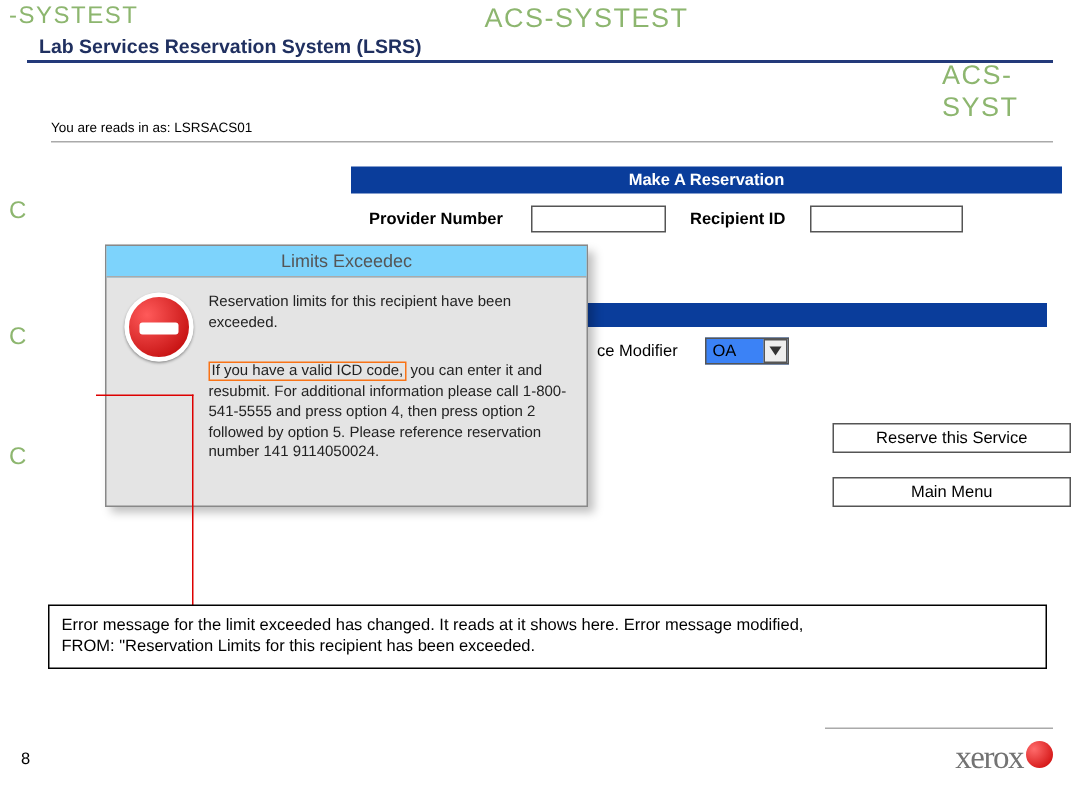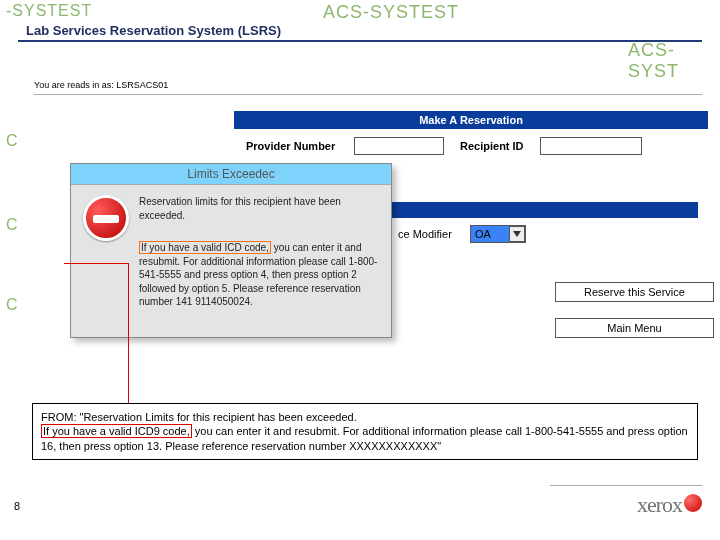--- a/index.html
+++ b/index.html
@@ -72,20 +72,20 @@
     <div style="clear:both"></div>
     <div class="dlg-para" style="margin-left:56px">
       <span class="hi">If you have a valid ICD code,</span><span> you can enter it and resubmit. For additional information please call 1-800-541-5555 and press option 4, then press option 2 followed by option 5. Please reference reservation number 141 9114050024.</span>
     </div>
   </div>
 </div>
 
 <div class="conn" style="left:64px;top:263px;width:64px;height:140px"></div>
 
 <div class="cap-box" style="left:32px;top:403px;right:22px">
+  <div>Error message for the limit exceeded has changed. It reads at it shows here. Error message modified,</div>
   <div>FROM: "Reservation Limits for this recipient has been exceeded.</div>
-  <div><span class="cap-hi">If you have a valid ICD9 code,</span><span> you can enter it and resubmit. For additional information please call 1-800-541-5555 and press option 16, then press option 13. Please reference reservation number XXXXXXXXXXXX"</span></div>
 </div>
 
 <div class="page-num" style="left:14px;top:500px">8</div>
 <div class="footer-rule" style="left:550px;right:18px;top:485px"></div>
 <div class="footer-x" style="right:38px;top:492px">xerox</div>
 <div class="footer-dot" style="right:18px;top:494px"></div>
 
 </body></html>

